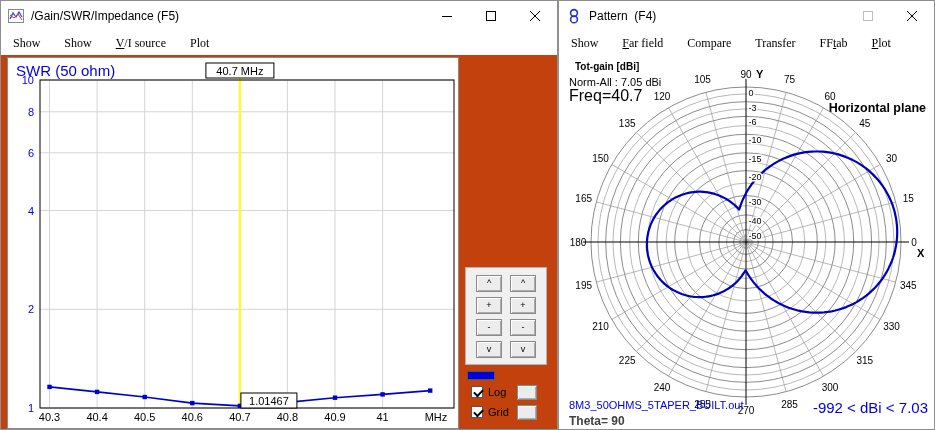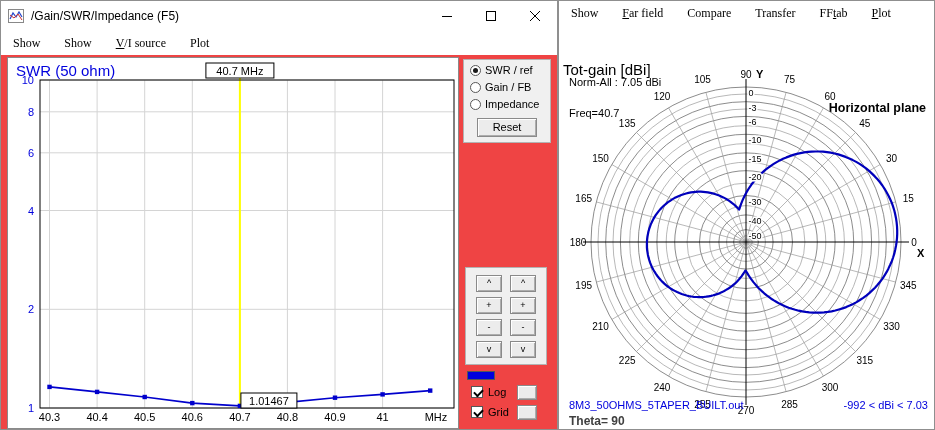--- a/index.html
+++ b/index.html
@@ -1,18 +1,18 @@
 <!DOCTYPE html>
 <html><head>
 <meta charset="utf-8">
 <style>
   * { box-sizing: border-box; }
   body { margin:0; background:#6b6b6b; font-family:"Liberation Sans", sans-serif; }
   .desktop { position:relative; width:935px; height:430px; overflow:hidden; background:#6b6b6b; }
-  .win { position:absolute; top:0; height:430px; background:#ef4444; border:1px solid #8f8f8f; }
+  .win { position:absolute; top:0; height:430px; background:#c2410c; border:1px solid #8f8f8f; }
   #win-left { left:0; width:558px; }
   #win-right { left:558px; width:377px; background:#fff; }
 
   .titlebar { height:30px; background:#fff; display:flex; align-items:center; position:relative; }
   .ticon { margin-left:7px; display:flex; }
   .title { font-size:12px; color:#000; margin-left:7px; white-space:pre; }
   .winbtns { position:absolute; right:0; top:0; height:30px; display:flex; }
   .wbtn { width:44px; height:30px; display:flex; align-items:center; justify-content:center; }
 
   .menubar { height:24px; display:flex; align-items:center; background:#fff; font-size:12px; color:#000; }
@@ -40,26 +40,26 @@
   .checkrow { position:absolute; display:flex; align-items:center; font-size:11px; color:#000; }
   #log-row { left:470px; top:385px; }
   #grid-row { left:470px; top:405px; }
   .checkbox { width:12px; height:12px; border:1px solid #565656; background:#fff; margin-right:5px; position:relative; flex:0 0 auto; }
   .checkbox.checked:after { content:""; position:absolute; left:1.5px; top:2px; width:7px; height:4px; border-left:2px solid #000; border-bottom:2px solid #000; transform:rotate(-45deg); }
   .mini-btn { position:absolute; width:20px; height:15px; }
   #log-btn { left:516px; top:384px; }
   #grid-btn { left:516px; top:404px; }
 
   .pat-header span, .pat-footer span { position:absolute; white-space:pre; }
-  .h-gain { left:4px; top:60px; font-size:15px; font-weight:normal; color:#000; }
+  .h-gain { left:16px; top:60px; font-size:10px; font-weight:bold; color:#000; }
   .h-norm { left:10px; top:75px; font-size:11px; color:#000; }
-  .h-freq { left:10px; top:106px; font-size:11px; color:#000; }
+  .h-freq { left:10px; top:86px; font-size:16px; color:#000; }
   .h-plane { right:8px; top:60px; font-size:12.5px; font-weight:bold; color:#000000;margin-top:40px; }
   .f-file { left:10px; top:398px; font-size:11px; color:#0000dd; }
-  .f-range { right:6px; top:398px; font-size:11px; color:#0000dd; }
+  .f-range { right:6px; top:398px; font-size:15px; color:#0000dd; }
   .f-theta { left:10px; top:413px; font-size:12px; font-weight:bold; color:#404040; }
 
   svg text.xl { font-family:"Liberation Sans",sans-serif; font-size:11px; fill:#000; }
   svg text.yl { font-family:"Liberation Sans",sans-serif; font-size:11px; fill:#0000dd; }
   svg text.al { font-family:"Liberation Sans",sans-serif; font-size:10px; fill:#000; }
   svg text.rl { font-family:"Liberation Sans",sans-serif; font-size:9px; fill:#000; paint-order:stroke; stroke:#fff; stroke-width:3px; }
   svg text.axl { font-family:"Liberation Sans",sans-serif; font-size:11px; font-weight:bold; fill:#000; }
 </style>
 </head>
 <body>
@@ -162,35 +162,20 @@
             <text class="xl" x="231.9" y="16.5" text-anchor="middle">40.7 MHz</text>
           </g>
     <g>
             <rect x="232.9" y="335" width="56" height="15" fill="#fff" stroke="#000"></rect>
             <text class="xl" x="260.9" y="346.5" text-anchor="middle">1.01467</text>
           </g>
         </svg>
       <span class="swr-title">SWR (50 ohm)</span>
     </div>
 
-    <div class="groupbox" id="radio-group">
-      <div class="radio-row">
-          <span class="radio sel"></span>
-          <span>SWR / ref</span>
-        </div>
-      <div class="radio-row">
-          <span class="radio"></span>
-          <span>Gain / FB</span>
-        </div>
-      <div class="radio-row">
-          <span class="radio"></span>
-          <span>Impedance</span>
-        </div>
-      <div class="btn" id="reset-btn">Reset</div>
-    </div>
 
     <div class="groupbox" id="scale-group">
       <div class="btn sbtn" style="left:10px;top:7px;">^</div>
       <div class="btn sbtn" style="left:44px;top:7px;">^</div>
       <div class="btn sbtn" style="left:10px;top:29px;">+</div>
       <div class="btn sbtn" style="left:44px;top:29px;">+</div>
       <div class="btn sbtn" style="left:10px;top:51px;">-</div>
       <div class="btn sbtn" style="left:44px;top:51px;">-</div>
       <div class="btn sbtn" style="left:10px;top:73px;">v</div>
       <div class="btn sbtn" style="left:44px;top:73px;">v</div>
@@ -205,20 +190,42 @@
     <div class="btn mini-btn" id="log-btn"></div>
 
     <div class="checkrow" id="grid-row">
       <span class="checkbox checked"></span>
       <span>Grid</span>
     </div>
     <div class="btn mini-btn" id="grid-btn"></div>
   </div>
 
   <div class="win" id="win-right">
+    <div class="titlebar">
+      <span class="ticon">
+        <svg width="16" height="16">
+            <circle cx="8" cy="5" r="3.4" fill="none" stroke="#2233cc" stroke-width="1.6"></circle>
+            <circle cx="8" cy="11.4" r="3.4" fill="none" stroke="#2233cc" stroke-width="1.6"></circle>
+          </svg>
+      </span>
+      <span class="title">Pattern  (F4)</span>
+      <div class="winbtns">
+        <div class="wbtn">
+            <svg width="10" height="10">
+              <rect x="0.5" y="0.5" width="9" height="9" fill="none" stroke="#bdbdbd"></rect>
+            </svg>
+          </div>
+        <div class="wbtn">
+            <svg width="10" height="10">
+              <line x1="0" y1="0" x2="10" y2="10" stroke="#000"></line>
+              <line x1="10" y1="0" x2="0" y2="10" stroke="#000"></line>
+            </svg>
+          </div>
+      </div>
+    </div>
     <div class="menubar">
       <div class="mitem"><span>Show</span><span class="key"></span><span></span></div>
       <div class="mitem"><span></span><span class="key">F</span><span>ar field</span></div>
       <div class="mitem"><span>Compare</span><span class="key"></span><span></span></div>
       <div class="mitem"><span>Transfer</span><span class="key"></span><span></span></div>
       <div class="mitem"><span>FF</span><span class="key">t</span><span>ab</span></div>
       <div class="mitem"><span></span><span class="key">P</span><span>lot</span></div>
     </div>
 
     <div class="pat-header">

